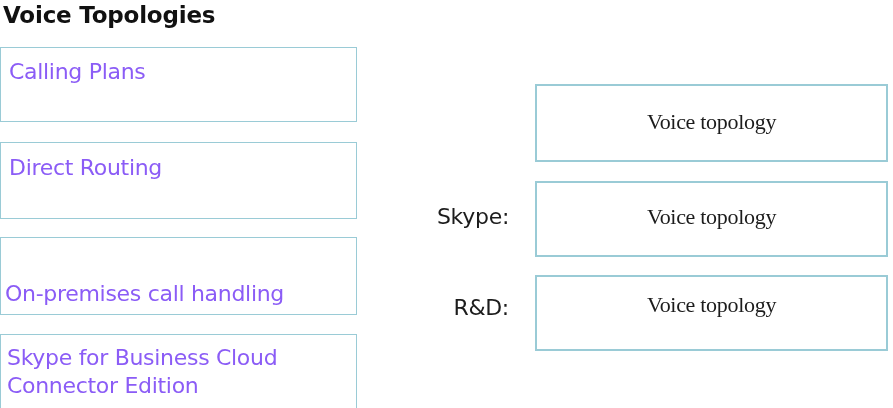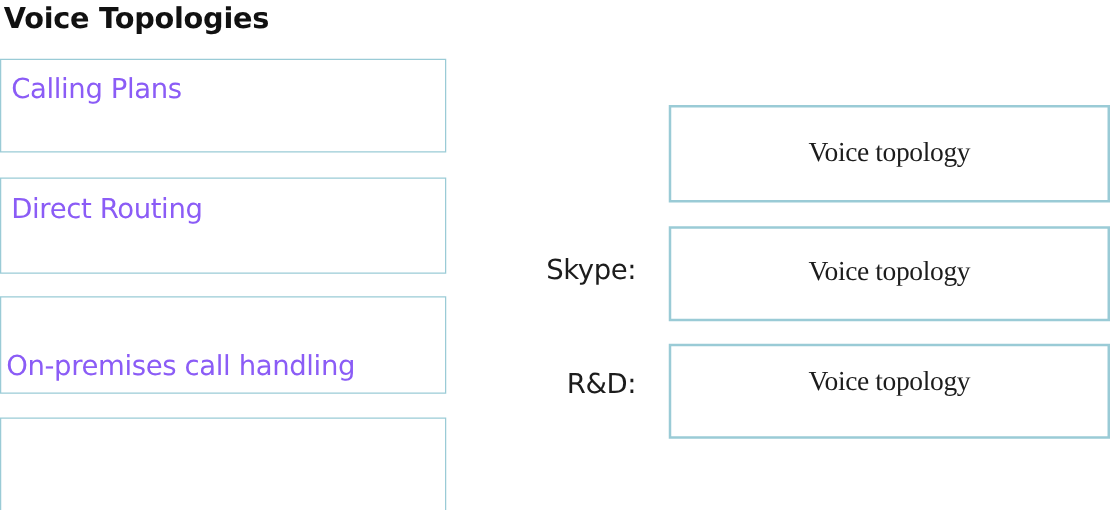--- a/index.html
+++ b/index.html
@@ -133,20 +133,21 @@
   <div class="box" id="opt-box-0"></div>
   <div class="box-text" id="opt-text-0">Calling Plans</div>
 
   <div class="box" id="opt-box-1"></div>
   <div class="box-text" id="opt-text-1">Direct Routing</div>
 
   <div class="box" id="opt-box-2"></div>
   <div class="box-text" id="opt-text-2">On-premises call handling</div>
 
   <div class="box" id="opt-box-3"></div>
+  <div class="box-text" id="opt-text-3">Skype for Business Cloud Connector Edition</div>
 
   <div class="answer-box" id="ans-box-0"></div>
   <div class="answer-text" id="ans-text-0">Voice topology</div>
 
   <div class="answer-label" id="ans-label-1">Skype:</div>
   <div class="answer-box" id="ans-box-1"></div>
   <div class="answer-text" id="ans-text-1">Voice topology</div>
 
   <div class="answer-label" id="ans-label-2">R&amp;D:</div>
   <div class="answer-box" id="ans-box-2"></div>

